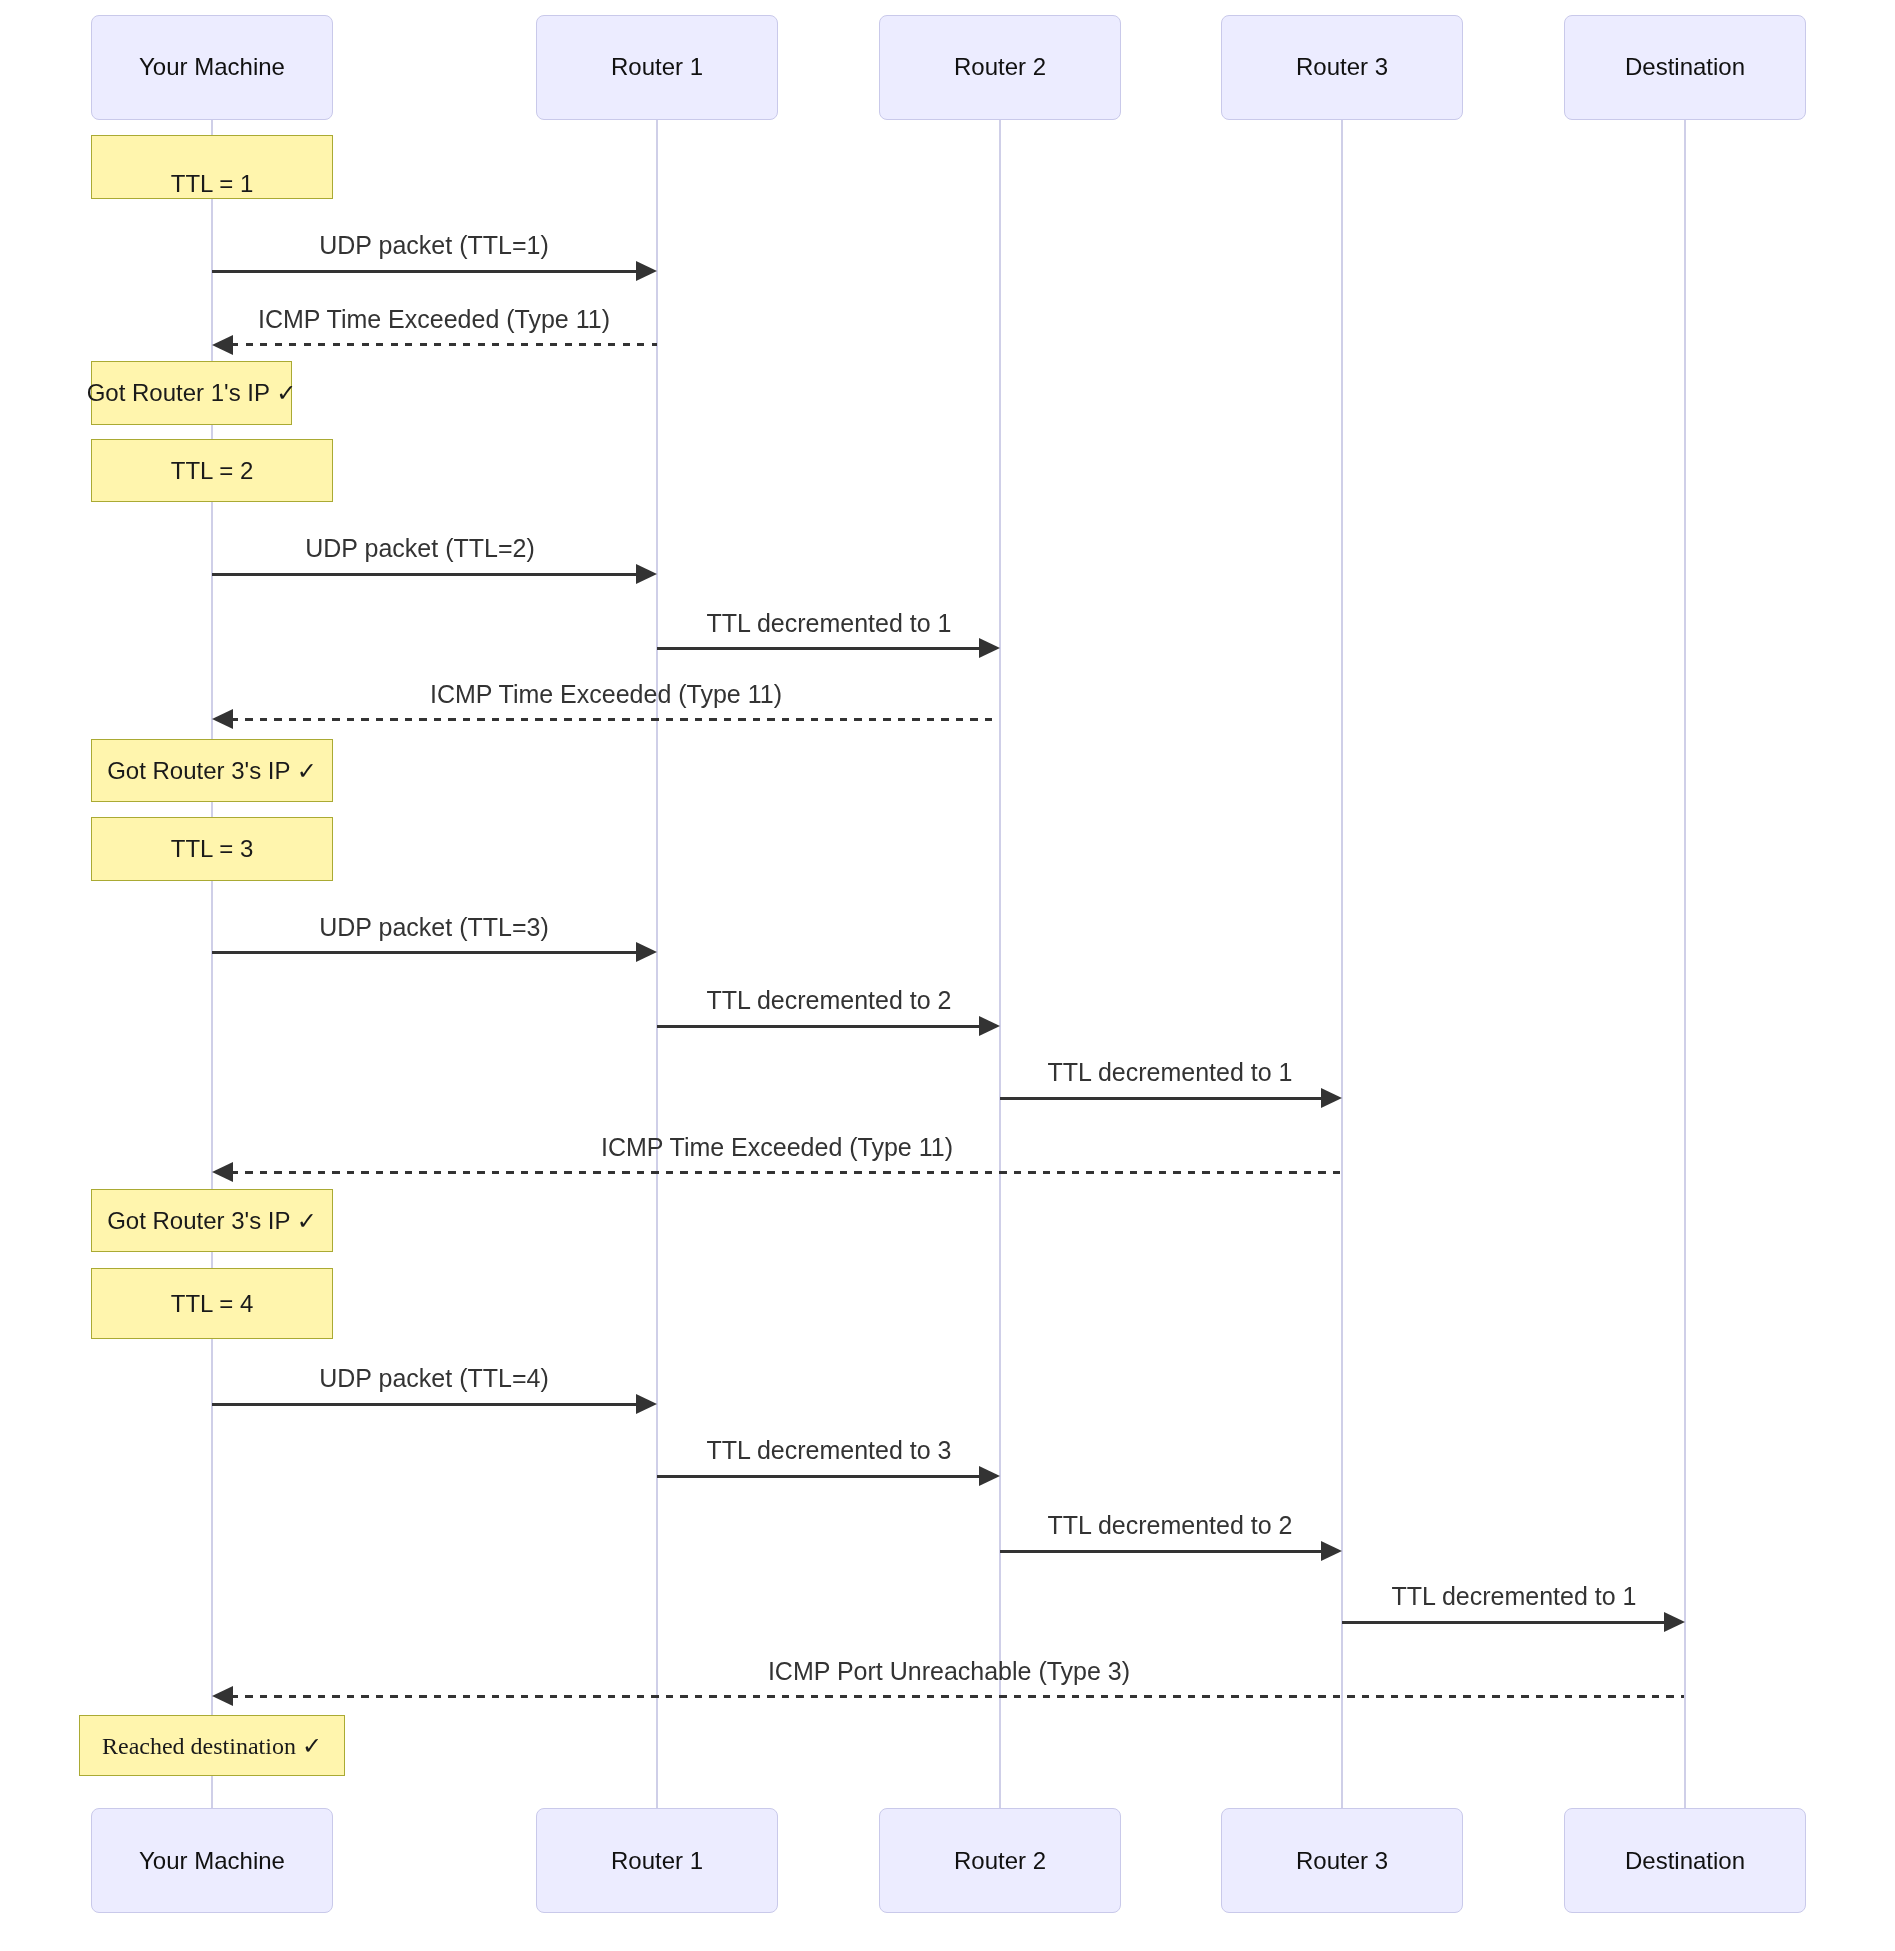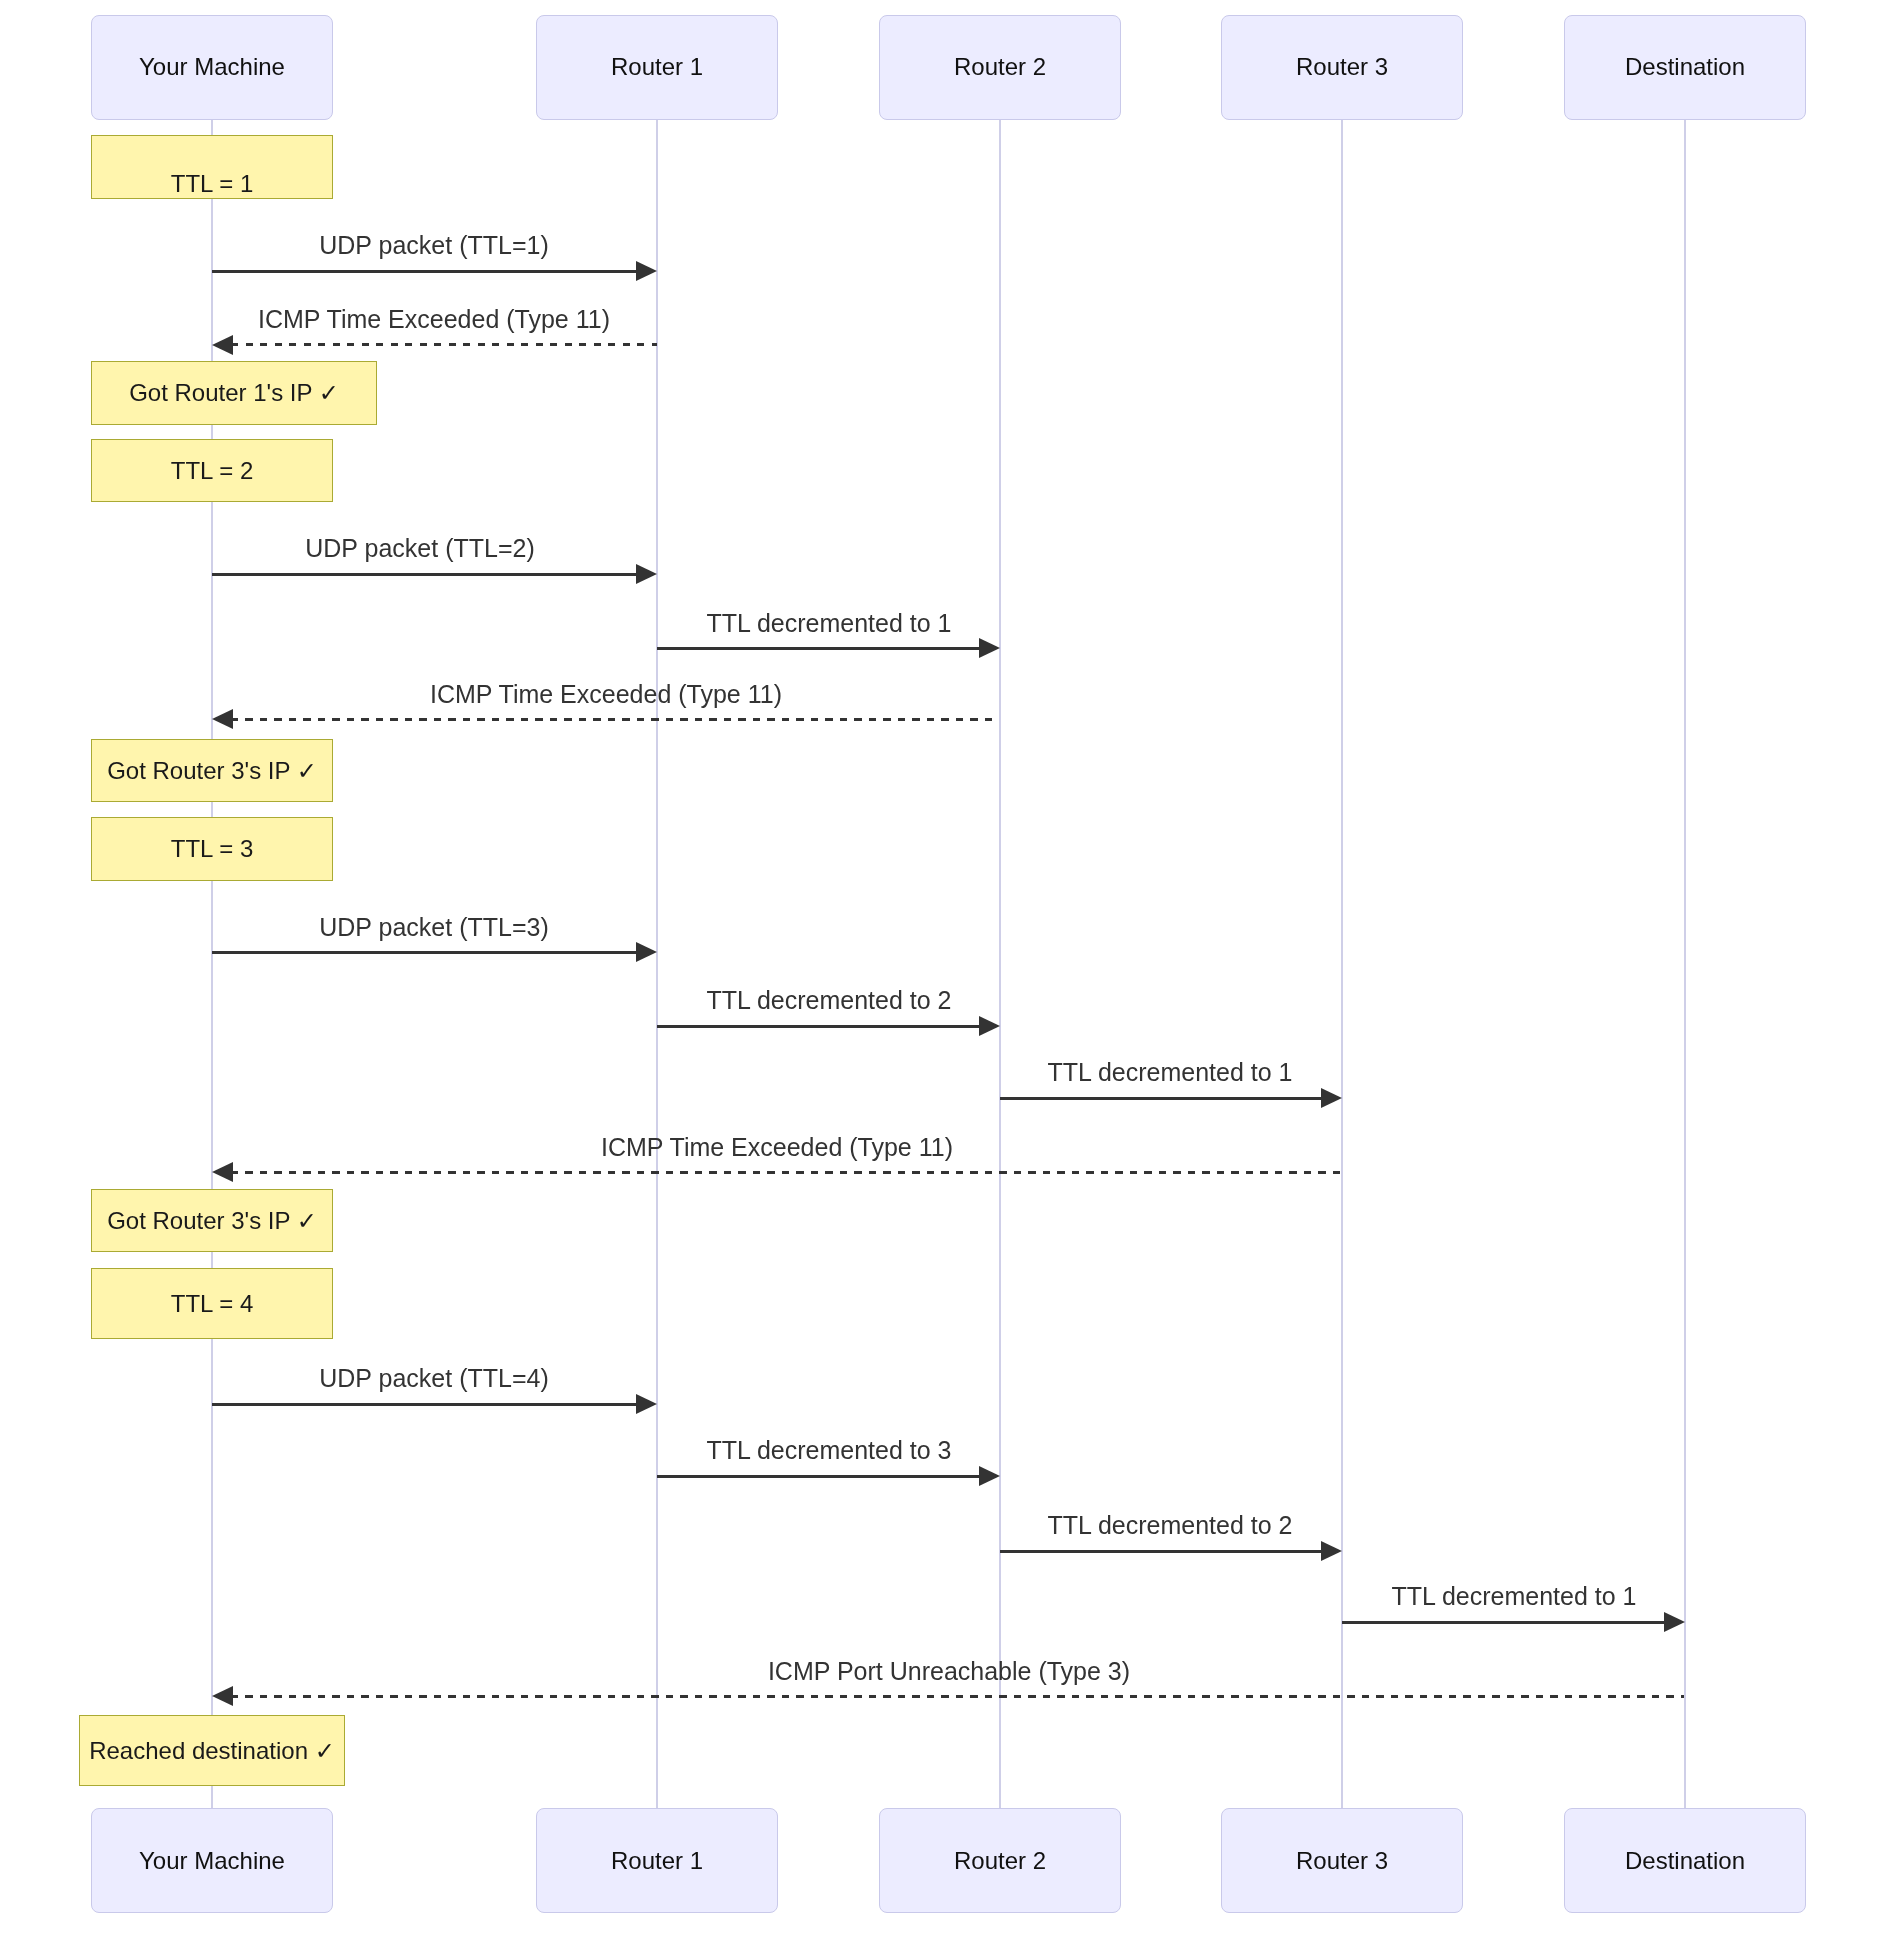--- a/index.html
+++ b/index.html
@@ -107,21 +107,21 @@
     </div>
 
   <div class="msg-label" style="left:434px;top:231px;">UDP packet (TTL=1)</div>
   <div class="line-solid" style="left:212px;top:270px;width:426px;"></div>
   <div class="arrow-right" style="left:636px;top:261px;"></div>
 
   <div class="msg-label" style="left:434px;top:305px;">ICMP Time Exceeded (Type 11)</div>
   <div class="line-dashed" style="left:231px;top:343px;width:426px;"></div>
   <div class="arrow-left" style="left:212px;top:335px;"></div>
 
-  <div class="note" style="left:91px;top:361px;width:286px;height:64px;">
+  <div class="note" style="left:91px;top:361px;width:201px;height:64px;">
       <span>Got Router 1's IP ✓</span>
     </div>
 
   <div class="note" style="left:91px;top:439px;width:242px;height:63px;">
       <span>TTL = 2</span>
     </div>
 
   <div class="msg-label" style="left:420px;top:534px;text-align:right;">UDP packet (TTL=2)</div>
   <div class="line-solid" style="left:212px;top:573px;width:426px;"></div>
   <div class="arrow-right" style="left:636px;top:564px;"></div>
@@ -179,21 +179,21 @@
   <div class="arrow-right" style="left:1321px;top:1541px;"></div>
 
   <div class="msg-label" style="left:1514px;top:1582px;">TTL decremented to 1</div>
   <div class="line-solid" style="left:1342px;top:1621px;width:323px;"></div>
   <div class="arrow-right" style="left:1664px;top:1612px;"></div>
 
   <div class="msg-label" style="left:949px;top:1657px;">ICMP Port Unreachable (Type 3)</div>
   <div class="line-dashed" style="left:231px;top:1695px;width:1453px;"></div>
   <div class="arrow-left" style="left:212px;top:1686px;"></div>
 
-  <div class="note" style="left:79px;top:1715px;width:266px;height:71px;">
+  <div class="note" style="left:79px;top:1715px;width:266px;height:61px;font-family:Liberation Serif, serif;">
       <span>Reached destination ✓</span>
     </div>
 
   <div class="actor" style="left:91px;top:1808px;">
       <span>Your Machine</span>
     </div>
   <div class="actor" style="left:536px;top:1808px;">
       <span>Router 1</span>
     </div>
   <div class="actor" style="left:879px;top:1808px;">

